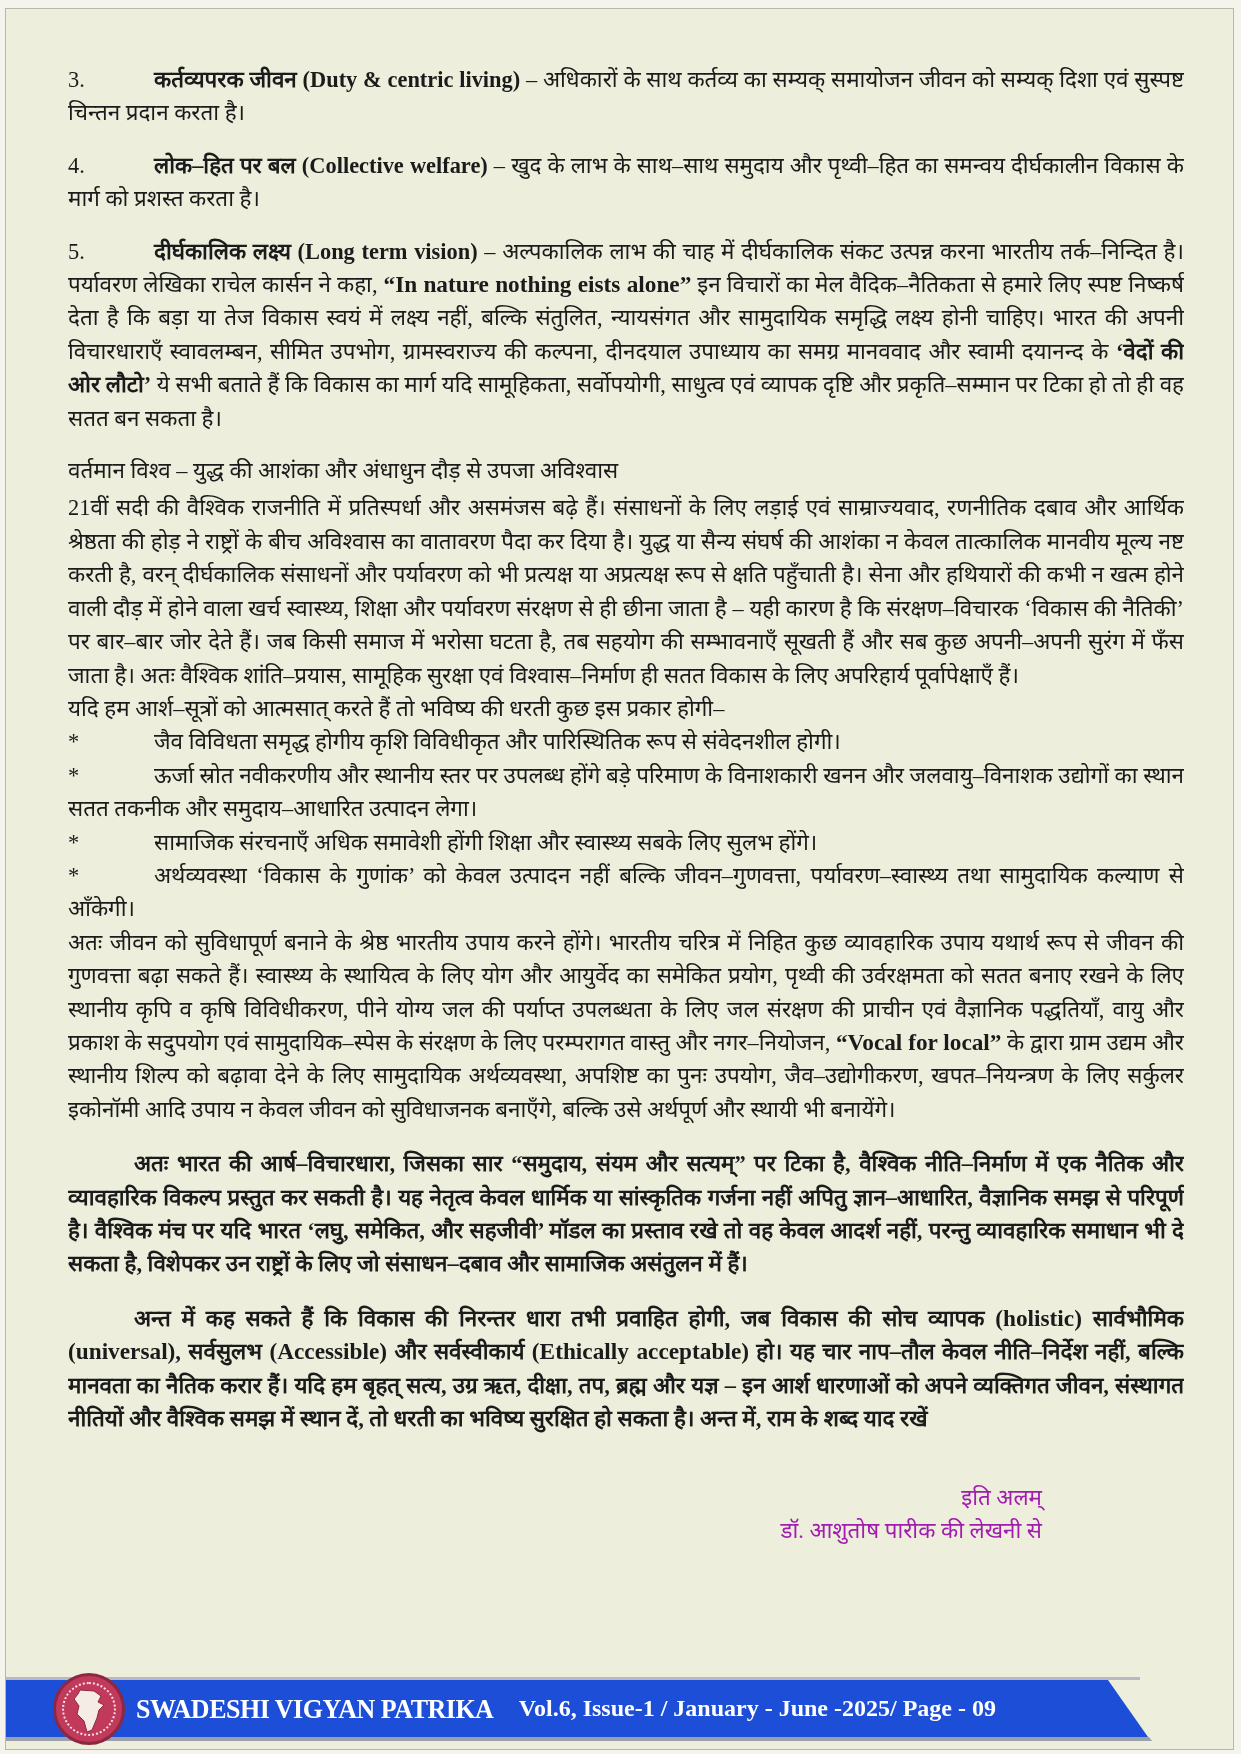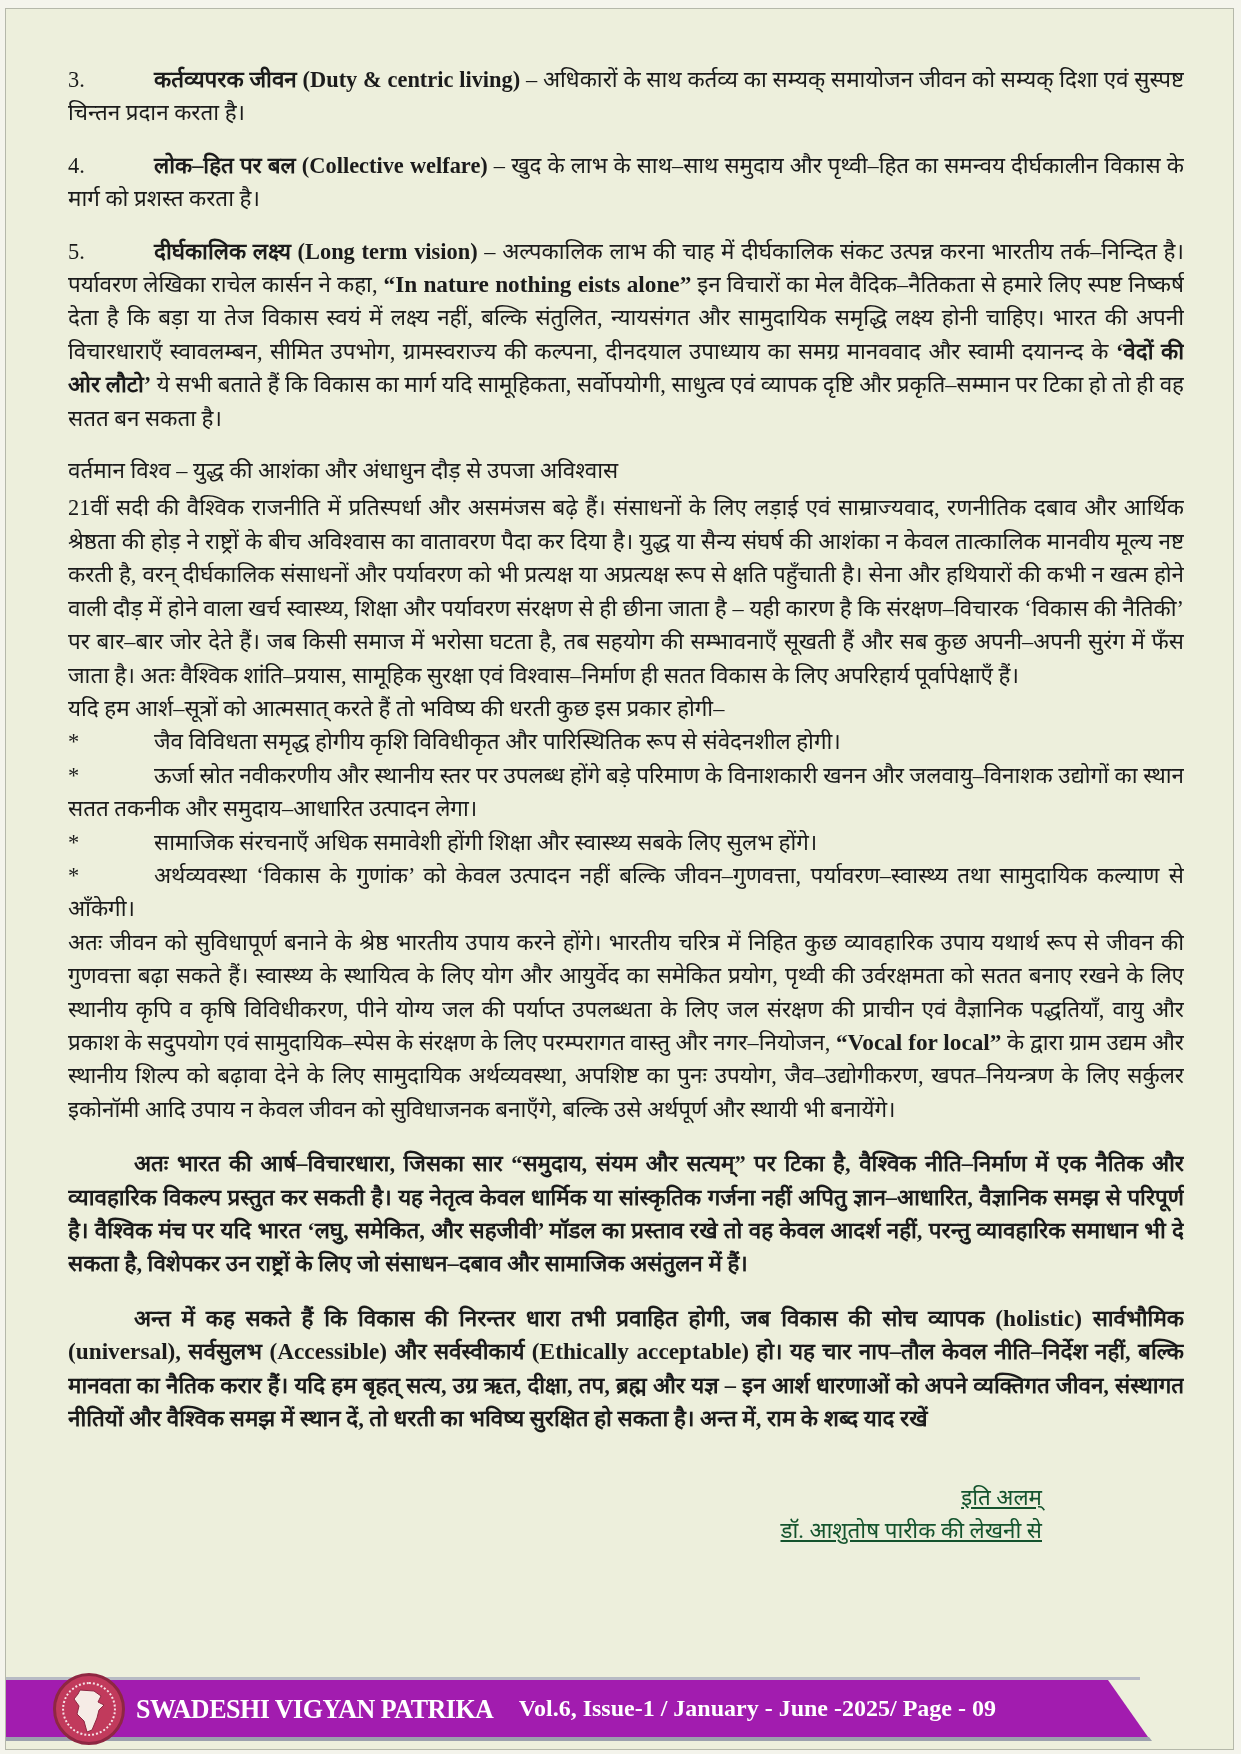--- a/index.html
+++ b/index.html
@@ -24,21 +24,21 @@
   .numbered{margin-bottom:19px;}
   .num{display:inline-block;width:86px;}
   .bullet .num{width:86px;}
   .head{font-weight:bold;}
   .subheading{margin-top:12px;margin-bottom:4px;}
   .indent{text-indent:66px;margin-top:21px;font-weight:bold;}
   .b{font-weight:bold;}
   .latin{font-family:"Liberation Serif",serif;font-size:1.04em;}
   .closing{
     position:absolute;top:1472px;right:191px;text-align:right;
-    font-size:22.4px;line-height:33.4px;color:#14532d;text-decoration:underline;
+    font-size:22.4px;line-height:33.4px;color:#a21caf;
   }
   
   .bar-topline{
     position:absolute;left:0;top:1668px;width:1134px;height:3px;
     background:#b7bac4;
   }
   .footer-bar{
     position:absolute;left:0;top:1671px;width:1142px;height:57px;
     background:#575c94;
     clip-path:polygon(0 0,1102px 0,1142px 100%,0 100%);
@@ -90,21 +90,21 @@
       <div class="block paragraph indent"><span class="">अन्त में कह सकते हैं कि विकास की निरन्तर धारा तभी प्रवाहित होगी, जब विकास की सोच व्यापक </span><span class="latin">(holistic)</span><span class=""> सार्वभौमिक </span><span class="latin">(universal)</span><span class="">, सर्वसुलभ </span><span class="latin">(Accessible)</span><span class=""> और सर्वस्वीकार्य </span><span class="latin">(Ethically acceptable)</span><span class=""> हो। यह चार नाप–तौल केवल नीति–निर्देश नहीं, बल्कि मानवता का नैतिक करार हैं। यदि हम बृहत् सत्य, उग्र ऋत, दीक्षा, तप, ब्रह्म और यज्ञ – इन आर्श धारणाओं को अपने व्यक्तिगत जीवन, संस्थागत नीतियों और वैश्विक समझ में स्थान दें, तो धरती का भविष्य सुरक्षित हो सकता है। अन्त में, राम के शब्द याद रखें </span></div>
     </div>
 
   <div class="closing">
     <div>इति अलम्</div>
     <div>डॉ. आशुतोष पारीक की लेखनी से</div>
   </div>
 
   <div class="bar-topline"></div>
 
-  <div class="footer-bar" style="background: #a21caf;">
+  <div class="footer-bar" style="background: #1d4ed8;">
     <span class="journal-name">SWADESHI VIGYAN PATRIKA</span>
     <span class="issue-info">Vol.6, Issue-1 / January - June -2025/ Page - 09</span>
   </div>
 
   <div class="bar-shadow"></div>
 
   <div class="logo" style="background: rgb(193, 58, 92);">
     <div class="ring"></div>
     <svg width="42" height="46" viewBox="0 0 42 46">
       <path d="M10 2 L24 3 L31 8 L28 14 L34 17 L29 22 L27 30 L22 42 L17 44 L14 33 L7 26 L9 18 L4 11 L8 6 Z" fill="#f6ece6" stroke="#8e2742" stroke-width="1"></path>

